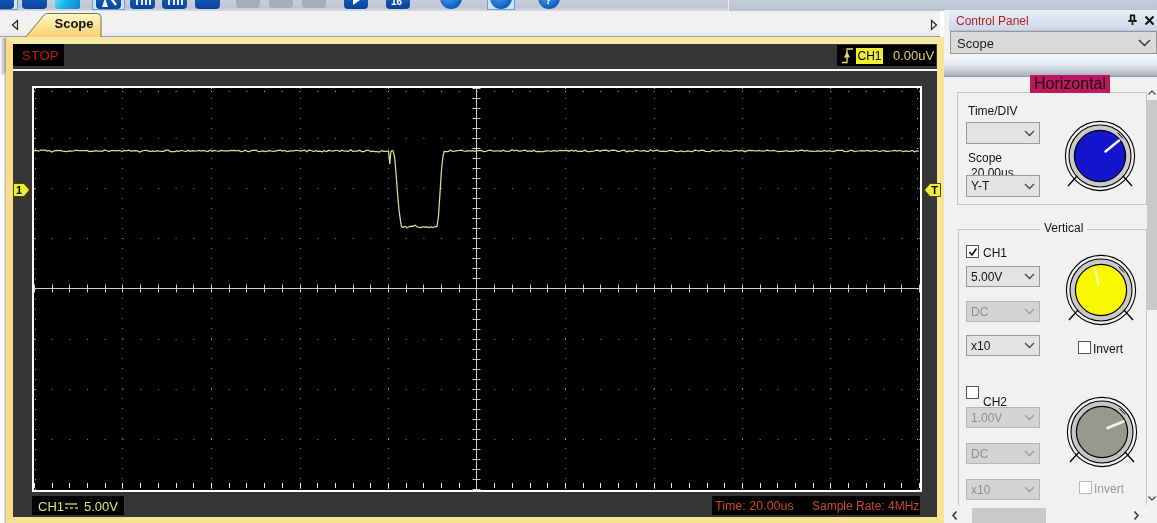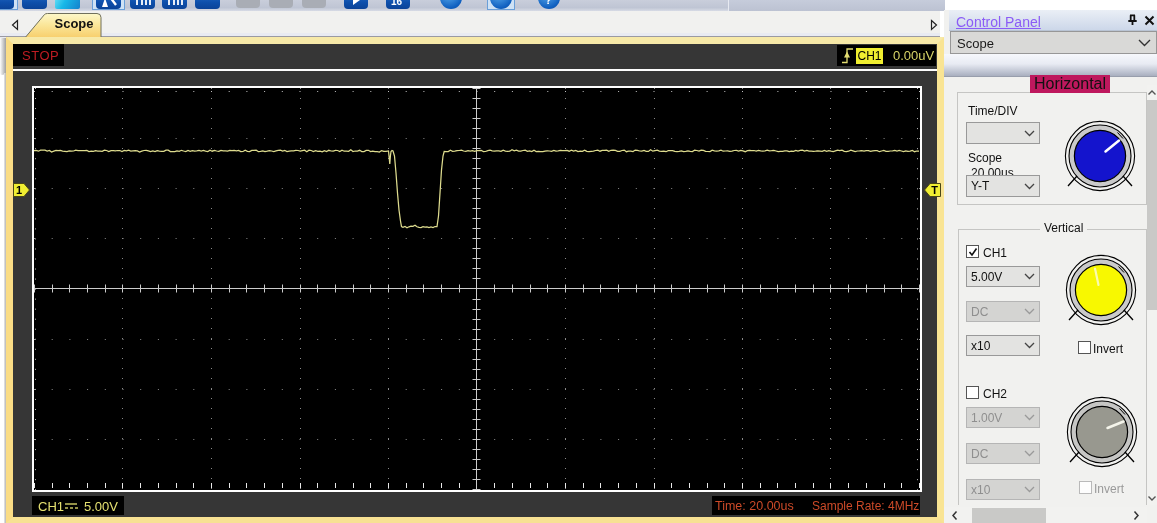--- a/index.html
+++ b/index.html
@@ -1,21 +1,21 @@
 <!DOCTYPE html>
 <html><head><meta charset="utf-8">
 <style>
 html,body{margin:0;padding:0;width:1157px;height:523px;overflow:hidden;background:#fff;
 font-family:"Liberation Sans",sans-serif;}
 *{box-sizing:border-box;}
 .abs{position:absolute;}
 </style></head>
 <body>
 
-<div class="abs" id="toolbar" style="left:0;top:0;width:945px;height:11px;background:linear-gradient(#c9cedb,#bfc5d4 70%,#d7dbe5);overflow:hidden;">
+<div class="abs" id="toolbar" style="left:0;top:0;width:1157px;height:11px;background:linear-gradient(#c9cedb,#bfc5d4 70%,#d7dbe5);overflow:hidden;">
   <div class="abs" style="left:728px;top:0;width:1px;height:11px;background:#e7eaf1;"></div>
   <div class="abs" style="left:729px;top:0;width:428px;height:11px;background:linear-gradient(#c6ccdb,#bcc2d2);"></div>
 <div class="abs" style="left:-6px;top:-16px;width:24px;height:26px;border:1px solid #6a9fd8;background:#cfe2f5;"></div>
     <div class="abs" style="left:92px;top:-16px;width:33px;height:26px;border:1px solid #6a9fd8;background:#cfe2f5;"></div>
     <div class="abs" style="left:487px;top:-16px;width:28px;height:26px;border:1px solid #6a9fd8;background:#cfe2f5;"></div>
     <div class="abs" style="left:-3px;top:-14px;width:17px;height:23px;border-radius:4px;background:linear-gradient(#3f86dc,#0e50ac 70%,#0a4398);"></div>
     <div class="abs" style="left:22px;top:-14px;width:25px;height:23px;border-radius:4px;background:linear-gradient(#3f86dc,#0e50ac 70%,#0a4398);"></div>
     <div class="abs" style="left:55px;top:-8px;width:25px;height:17px;border-radius:2px;background:linear-gradient(120deg,#7ae8f8,#18b8e8 45%,#1480cc);"></div>
     <div class="abs" style="left:96px;top:-14px;width:25px;height:23px;border-radius:4px;background:linear-gradient(#3f86dc,#0e50ac 70%,#0a4398);"></div>
     <svg class="abs" style="left:99px;top:-4px;" width="19" height="13" viewBox="0 0 19 13">
@@ -136,21 +136,21 @@
   <line x1="6" y1="7" x2="9" y2="7" stroke="#e5e070" stroke-width="1.3"></line>
   <line x1="11" y1="7" x2="14" y2="7" stroke="#e5e070" stroke-width="1.3"></line>
 </svg>
 <div class="abs" style="left:84px;top:499px;font-size:13px;color:#e5e070;">5.00V</div>
 <div class="abs" style="left:712px;top:496px;width:208px;height:19px;background:#000;"></div>
 <div class="abs" style="left:715px;top:499px;font-size:12.5px;color:#cc4a28;">Time: 20.00us</div>
 <div class="abs" style="left:812px;top:499px;font-size:12px;color:#cc4a28;">Sample Rate: 4MHz</div>
 
 <div class="abs" style="left:944px;top:10px;width:213px;height:513px;background:#f1f1ef;"></div>
 <div class="abs" style="left:949px;top:10px;width:208px;height:21px;background:linear-gradient(#eaeff6,#ccd7e9);border-bottom:1px solid #b9c4d4;"></div>
-<div class="abs" style="left:956px;top:14px;font-size:14px;color:#8b5cf6;text-decoration:underline;">Control Panel</div>
+<div class="abs" style="left:956px;top:14px;font-size:12px;color:#b91c1c;">Control Panel</div>
 <svg class="abs" style="left:1127px;top:14px;" width="11" height="12" viewBox="0 0 11 12">
   <g stroke="#111" stroke-width="1.8" fill="none">
       <path d="M3,1.3 L8,1.3 M3.7,1.3 L3.7,6.3 M7.3,1.3 L7.3,6.3 M1.3,7 L9.7,7 M5.5,7.2 L5.5,11"></path>
     </g>
 </svg>
 <svg class="abs" style="left:1144px;top:15px;" width="11" height="11" viewBox="0 0 11 11">
   <path d="M1.5,1.5 L9.5,9.5 M9.5,1.5 L1.5,9.5" stroke="#111" stroke-width="2"></path>
 </svg>
 <div class="abs" style="left:950px;top:31px;width:207px;height:23px;background:#d9d9d7;border:1px solid #979797;"></div>
 <div class="abs" style="left:957px;top:36px;font-size:13px;color:#1a1a1a;">Scope</div>
@@ -209,21 +209,21 @@
     <circle cx="40" cy="40" r="31" fill="#cacaca" stroke="#000" stroke-width="1.1"></circle>
     <circle cx="40" cy="40" r="25.6" fill="#f8f800" stroke="#000" stroke-width="1.2"></circle>
     <path d="M17,60 L8,70 M63,60 L72,70" stroke="#000" stroke-width="1.3" fill="none"></path>
     <path d="M57.5,16.5 L63,22.5" stroke="#000" stroke-width="1" fill="none"></path>
     <path d="M34,18.5 L37.5,35" stroke="#fafad0" stroke-width="2.2" fill="none" stroke-linecap="round" opacity="0.85"></path>
   </svg>
 <div class="abs" style="left:1078px;top:341px;width:13px;height:13px;background:#fff;border:1px solid #555;"></div>
 <div class="abs" style="left:1093px;top:342px;font-size:12px;color:#111;">Invert</div>
 
 <div class="abs" style="left:966px;top:386px;width:13px;height:13px;background:#fff;border:1px solid #555;"></div>
-<div class="abs" style="left:983px;top:387px;font-size:12px;color:#111;">CH2</div>
+<div class="abs" style="left:983px;top:395px;font-size:12px;color:#111;">CH2</div>
 <div class="abs" style="left:966px;top:407px;width:74px;height:21px;background:#d4d4d2;border:1px solid #b5b5b5;"></div>
 <div class="abs" style="left:971px;top:411px;font-size:12px;color:#8f8f8f;">1.00V</div>
 <svg class="abs" style="left:1024px;top:414px;" width="11" height="7" viewBox="0 0 11 7">
     <path d="M1,1 L5.5,5.5 L10,1" fill="none" stroke="#9a9a9a" stroke-width="1.3"></path>
   </svg>
 <div class="abs" style="left:966px;top:443px;width:74px;height:21px;background:#d4d4d2;border:1px solid #b5b5b5;"></div>
 <div class="abs" style="left:971px;top:447px;font-size:12px;color:#8f8f8f;">DC</div>
 <svg class="abs" style="left:1024px;top:450px;" width="11" height="7" viewBox="0 0 11 7">
     <path d="M1,1 L5.5,5.5 L10,1" fill="none" stroke="#9a9a9a" stroke-width="1.3"></path>
   </svg>

